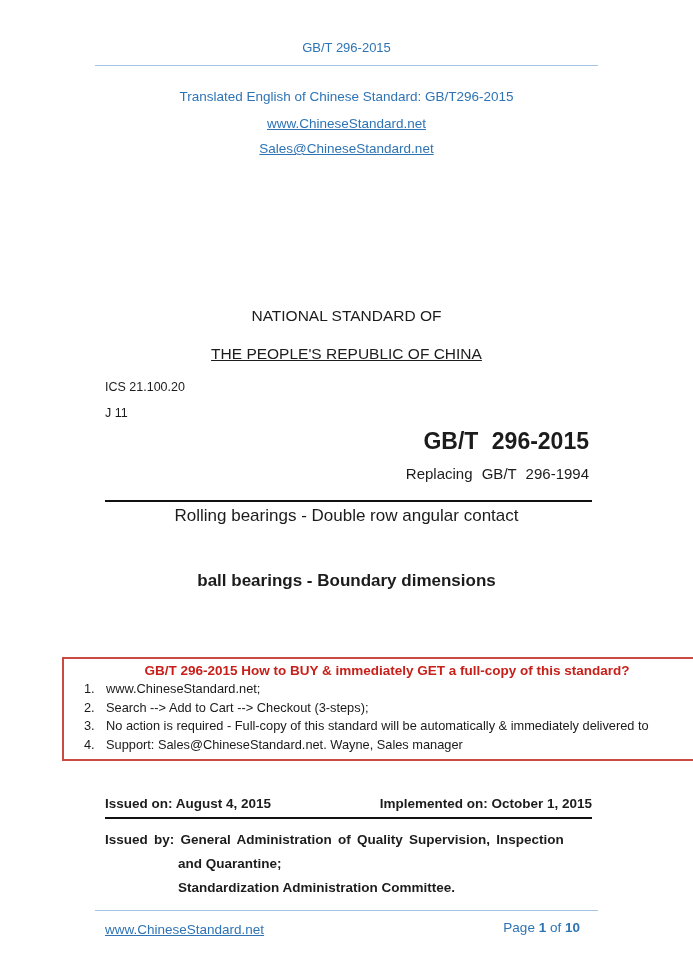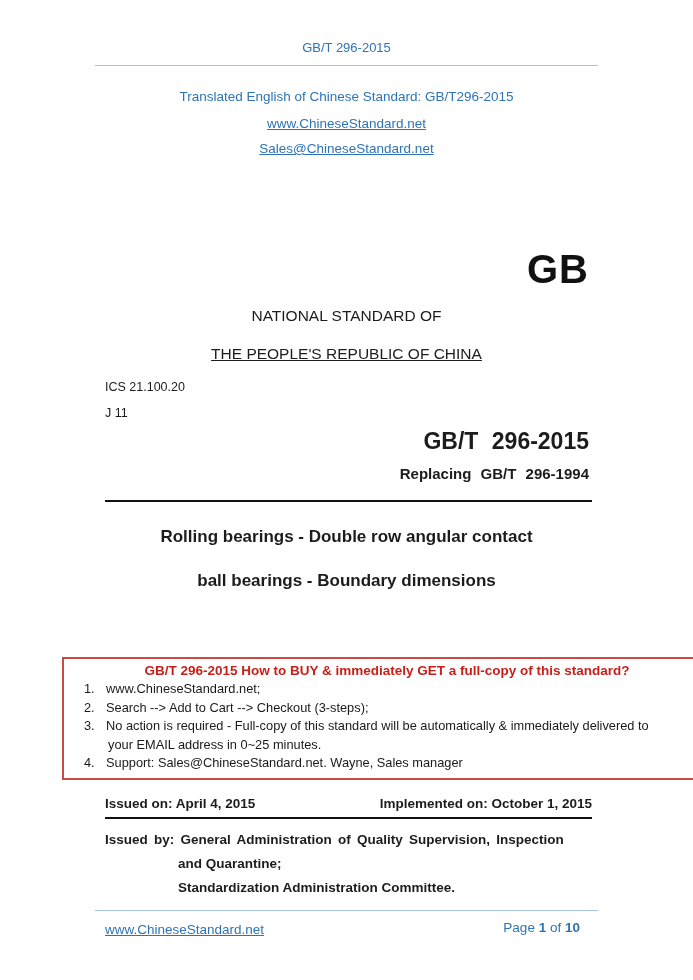--- a/index.html
+++ b/index.html
@@ -46,26 +46,26 @@
   .national-1 { top: 303px; font-size: 15.5px; }
   .national-2 { top: 341px; font-size: 15.5px; text-decoration: underline; }
   .ics  { top: 376px; left: 105px; font-size: 12.5px; }
   .jcode{ top: 402px; left: 105px; font-size: 12.5px; }
   .std-number {
     top: 424px; right: 104px;
     font-size: 23px; font-weight: bold; word-spacing: 7px;
   }
   .replacing {
     top: 461px; right: 104px;
-    font-size: 15px; font-weight: bold; word-spacing: 5px;
+    font-size: 15px; font-weight: normal; word-spacing: 5px;
   }
   .rule-black { border-top: 2px solid #111; height: 0; }
   .rule-mid { top: 496px; left: 105px; width: 487px; }
 
-  .title-1 { top: 523px; font-size: 17px; font-weight: bold; }
+  .title-1 { top: 502px; font-size: 17px; font-weight: normal; }
   .title-2 { top: 567px; font-size: 17px; font-weight: bold; }
 
   
   .buy-box {
     top: 653px; left: 62px; width: 638px;
     border: 2px solid #cb4a42;
     background: #ffffff;
     padding: 2px 6px 5px 18px;
   }
   .buy-title {
@@ -110,21 +110,20 @@
   <div class="abs rule-light rule-top"></div>
 
   <div class="abs center translated">Translated English of Chinese Standard: GB/T296-2015</div>
   <div class="abs center hdr-link-1">
     <span class="blue-link">www.ChineseStandard.net</span>
   </div>
   <div class="abs center hdr-link-2">
     <span class="blue-link">Sales@ChineseStandard.net</span>
   </div>
 
-  <div class="abs gb-logo">GB</div>
   <div class="abs center national-1">NATIONAL STANDARD OF</div>
   <div class="abs center national-2">THE PEOPLE'S REPUBLIC OF CHINA</div>
   <div class="abs ics">ICS 21.100.20</div>
   <div class="abs jcode">J 11</div>
   <div class="abs std-number">GB/T 296-2015</div>
   <div class="abs replacing">Replacing GB/T 296-1994</div>
   <div class="abs rule-black rule-mid"></div>
 
   <div class="abs center title-1">Rolling bearings - Double row angular contact</div>
   <div class="abs center title-2">ball bearings - Boundary dimensions</div>
@@ -136,29 +135,28 @@
       <span class="buy-text">www.ChineseStandard.net;</span>
     </div>
     <div class="buy-item">
       <span class="buy-num">2.</span>
       <span class="buy-text">Search --&gt; Add to Cart --&gt; Checkout (3-steps);</span>
     </div>
     <div class="buy-item">
       <span class="buy-num">3.</span>
       <span class="buy-text">No action is required - Full-copy of this standard will be automatically &amp; immediately delivered to</span>
     </div>
-    <div class="buy-item buy-cont">your EMAIL address in 0~25 minutes.</div>
     <div class="buy-item">
       <span class="buy-num">4.</span>
       <span class="buy-text">Support: Sales@ChineseStandard.net. Wayne, Sales manager</span>
     </div>
   </div>
 
   <div class="abs dates-row">
-    <span>Issued on: April 4, 2015</span>
+    <span>Issued on: August 4, 2015</span>
     <span>Implemented on: October 1, 2015</span>
   </div>
   <div class="abs rule-black rule-dates"></div>
 
   <div class="abs issuer">
     <div class="issuer-line-1">
       <span>Issued by:</span>
       <span>General Administration of Quality Supervision, Inspection</span>
     </div>
     <div class="issuer-indent">and Quarantine;</div>

